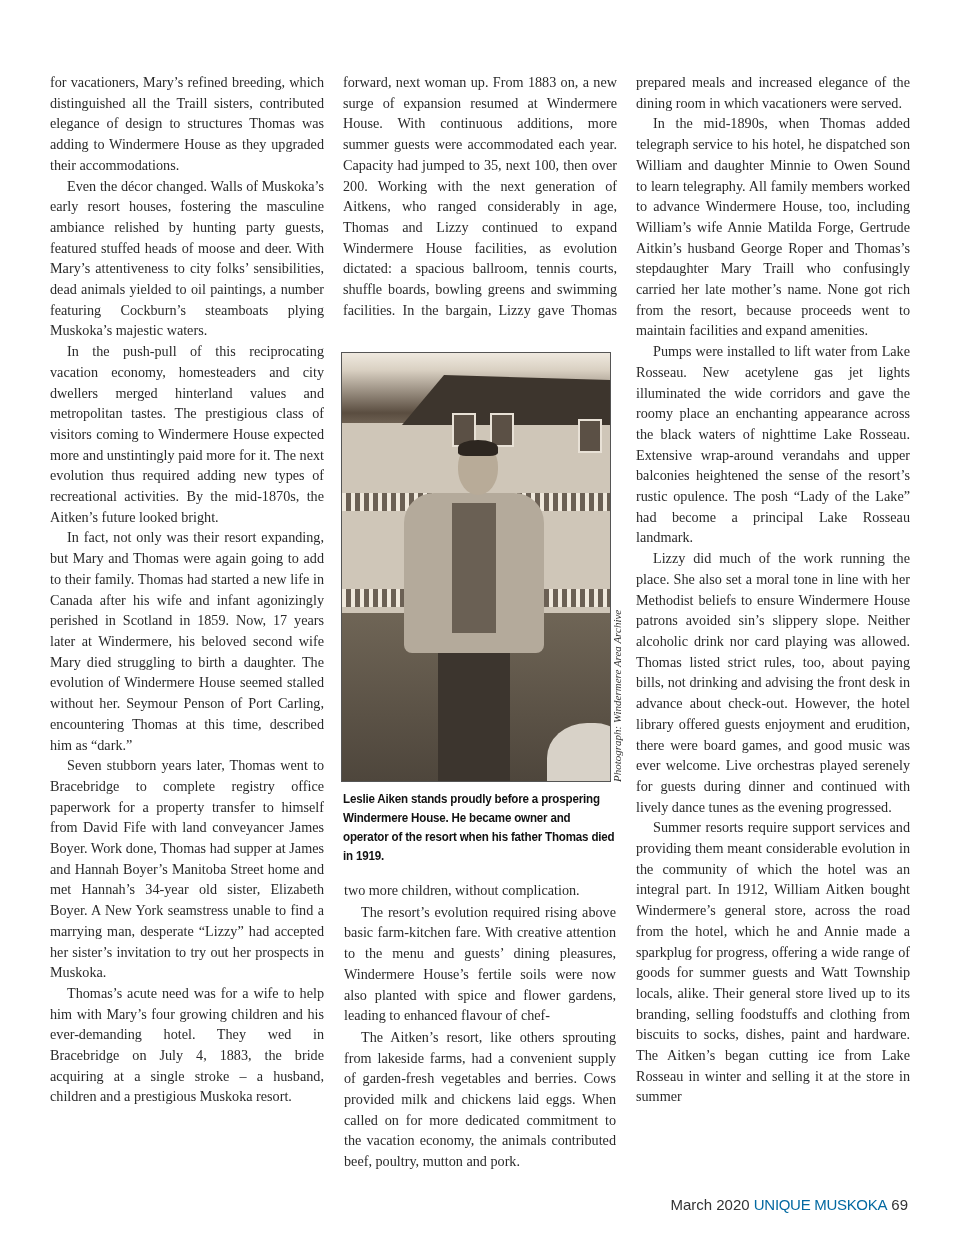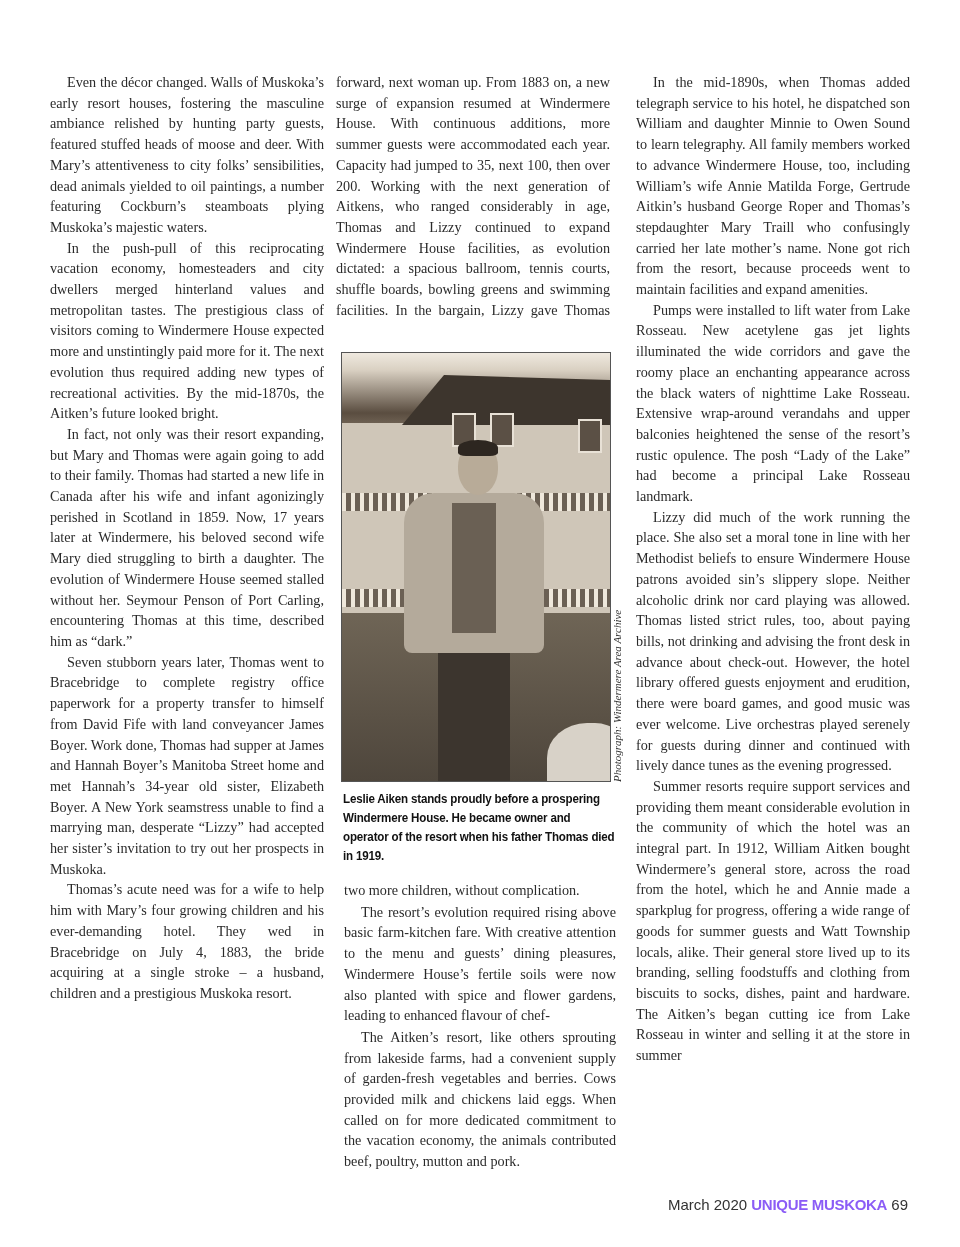--- a/index.html
+++ b/index.html
@@ -3,21 +3,21 @@
   <meta charset="utf-8">
   <style>
     html, body { margin: 0; padding: 0; background: #ffffff; }
     body { width: 960px; height: 1247px; position: relative; overflow: hidden;
            font-family: "Liberation Serif", "DejaVu Serif", serif; color: #2a2a2a; }
     .col { position: absolute; top: 72px; font-size: 14.2px; line-height: 20.7px;
            text-align: justify; hyphens: none; }
     .col p { margin: 0; text-indent: 0; }
     .col p.indent { text-indent: 17px; }
     #col1 { left: 50px; width: 274px; }
-    #col2 { left: 336px; width: 274px; }
+    #col2 { left: 343px; width: 274px; }
     #col3 { left: 636px; width: 274px; }
     .col2-bottom { position: absolute; left: 343px; top: 879px; width: 274px;
                    font-size: 14.2px; line-height: 20.7px; text-align: justify; }
     .col2-bottom p { margin: 1px; }
     .col2-bottom p.indent { text-indent: 17px; }
     .photo { position: absolute; left: 341px; top: 352px; width: 268px; height: 428px;
              border: 1px solid #555; overflow: hidden;
              background: linear-gradient(180deg, #efe9df 0%, #d9d0c2 4%, #5a4d40 14%, #8a7d6d 20%, #ddd5c8 30%, #9a8e7e 38%, #6b5f52 48%, #7d7262 56%, #5a5046 66%, #6e6455 80%, #5d5448 100%); }
     .photo .roof { position: absolute; left: 60px; top: 22px; width: 210px; height: 50px;
                    background: #3d352d; clip-path: polygon(0 100%, 20% 0, 100% 10%, 100% 100%); }
@@ -38,26 +38,27 @@
     .photo .rock { position: absolute; left: 205px; top: 370px; width: 80px; height: 70px;
                    background: #d8d2c8; border-radius: 50% 40% 0 0; }
     .credit { position: absolute; left: 611px; top: 608px; width: 16px; height: 174px;
               font-size: 11px; font-style: italic; color: #333;
               writing-mode: vertical-rl; transform: rotate(180deg); white-space: nowrap; text-align: left; }
     .caption { position: absolute; left: 343px; top: 790px; width: 272px;
                font-family: "Liberation Sans", "DejaVu Sans", sans-serif; font-weight: bold;
                font-size: 12.6px; line-height: 19px; color: #111; letter-spacing: -0.2px; transform: scaleX(0.92); transform-origin: left; width: 296px; }
     .footer { position: absolute; right: 52px; top: 1196px; font-family: "Liberation Sans", "DejaVu Sans", sans-serif;
               font-size: 15px; color: #333; white-space: nowrap; }
-    .footer .brand { font-weight: bold; color: #8b5cf6; letter-spacing: -0.3px; }
+    .footer .brand { font-weight: normal; color: #0369a1; letter-spacing: -0.3px; }
   </style>
 </head>
 <body>
 
 <div id="col1" class="col">
+  <p>for vacationers, Mary’s refined breeding, which distinguished all the Traill sisters, contributed elegance of design to structures Thomas was adding to Windermere House as they upgraded their accommodations.</p>
   <p class="indent">Even the décor changed. Walls of Muskoka’s early resort houses, fostering the masculine ambiance relished by hunting party guests, featured stuffed heads of moose and deer. With Mary’s attentiveness to city folks’ sensibilities, dead animals yielded to oil paintings, a number featuring Cockburn’s steamboats plying Muskoka’s majestic waters.</p>
   <p class="indent">In the push-pull of this reciprocating vacation economy, homesteaders and city dwellers merged hinterland values and metropolitan tastes. The prestigious class of visitors coming to Windermere House expected more and unstintingly paid more for it. The next evolution thus required adding new types of recreational activities. By the mid-1870s, the Aitken’s future looked bright.</p>
   <p class="indent">In fact, not only was their resort expanding, but Mary and Thomas were again going to add to their family. Thomas had started a new life in Canada after his wife and infant agonizingly perished in Scotland in 1859. Now, 17 years later at Windermere, his beloved second wife Mary died struggling to birth a daughter. The evolution of Windermere House seemed stalled without her. Seymour Penson of Port Carling, encountering Thomas at this time, described him as “dark.”</p>
   <p class="indent">Seven stubborn years later, Thomas went to Bracebridge to complete registry office paperwork for a property transfer to himself from David Fife with land conveyancer James Boyer. Work done, Thomas had supper at James and Hannah Boyer’s Manitoba Street home and met Hannah’s 34-year old sister, Elizabeth Boyer. A New York seamstress unable to find a marrying man, desperate “Lizzy” had accepted her sister’s invitation to try out her prospects in Muskoka.</p>
   <p class="indent">Thomas’s acute need was for a wife to help him with Mary’s four growing children and his ever-demanding hotel. They wed in Bracebridge on July 4, 1883, the bride acquiring at a single stroke – a husband, children and a prestigious Muskoka resort.</p>
 </div>
 
 <div id="col2" class="col">
   <p style="text-align-last:justify;">forward, next woman up. From 1883 on, a new surge of expansion resumed at Windermere House. With continuous additions, more summer guests were accommodated each year. Capacity had jumped to 35, next 100, then over 200. Working with the next generation of Aitkens, who ranged considerably in age, Thomas and Lizzy continued to expand Windermere House facilities, as evolution dictated: a spacious ballroom, tennis courts, shuffle boards, bowling greens and swimming facilities. In the bargain, Lizzy gave Thomas</p>
 </div>
@@ -83,20 +84,21 @@
 
 <div class="caption">Leslie Aiken stands proudly before a prospering Windermere House. He became owner and operator of the resort when his father Thomas died in 1919.</div>
 
 <div class="col2-bottom">
   <p>two more children, without complication.</p>
   <p class="indent">The resort’s evolution required rising above basic farm-kitchen fare. With creative attention to the menu and guests’ dining pleasures, Windermere House’s fertile soils were now also planted with spice and flower gardens, leading to enhanced flavour of chef-</p>
   <p class="indent">The Aitken’s resort, like others sprouting from lakeside farms, had a convenient supply of garden-fresh vegetables and berries. Cows provided milk and chickens laid eggs. When called on for more dedicated commitment to the vacation economy, the animals contributed beef, poultry, mutton and pork.</p>
 </div>
 
 <div id="col3" class="col">
+  <p>prepared meals and increased elegance of the dining room in which vacationers were served.</p>
   <p class="indent">In the mid-1890s, when Thomas added telegraph service to his hotel, he dispatched son William and daughter Minnie to Owen Sound to learn telegraphy. All family members worked to advance Windermere House, too, including William’s wife Annie Matilda Forge, Gertrude Aitkin’s husband George Roper and Thomas’s stepdaughter Mary Traill who confusingly carried her late mother’s name. None got rich from the resort, because proceeds went to maintain facilities and expand amenities.</p>
   <p class="indent">Pumps were installed to lift water from Lake Rosseau. New acetylene gas jet lights illuminated the wide corridors and gave the roomy place an enchanting appearance across the black waters of nighttime Lake Rosseau. Extensive wrap-around verandahs and upper balconies heightened the sense of the resort’s rustic opulence. The posh “Lady of the Lake” had become a principal Lake Rosseau landmark.</p>
   <p class="indent">Lizzy did much of the work running the place. She also set a moral tone in line with her Methodist beliefs to ensure Windermere House patrons avoided sin’s slippery slope. Neither alcoholic drink nor card playing was allowed. Thomas listed strict rules, too, about paying bills, not drinking and advising the front desk in advance about check-out. However, the hotel library offered guests enjoyment and erudition, there were board games, and good music was ever welcome. Live orchestras played serenely for guests during dinner and continued with lively dance tunes as the evening progressed.</p>
   <p class="indent" style="text-align-last:justify;">Summer resorts require support services and providing them meant considerable evolution in the community of which the hotel was an integral part. In 1912, William Aitken bought Windermere’s general store, across the road from the hotel, which he and Annie made a sparkplug for progress, offering a wide range of goods for summer guests and Watt Township locals, alike. Their general store lived up to its branding, selling foodstuffs and clothing from biscuits to socks, dishes, paint and hardware. The Aitken’s began cutting ice from Lake Rosseau in winter and selling it at the store in summer</p>
 </div>
 
 <div class="footer">
   <span>March 2020</span>
   <span class="brand">UNIQUE MUSKOKA</span>
   <span>69</span>

